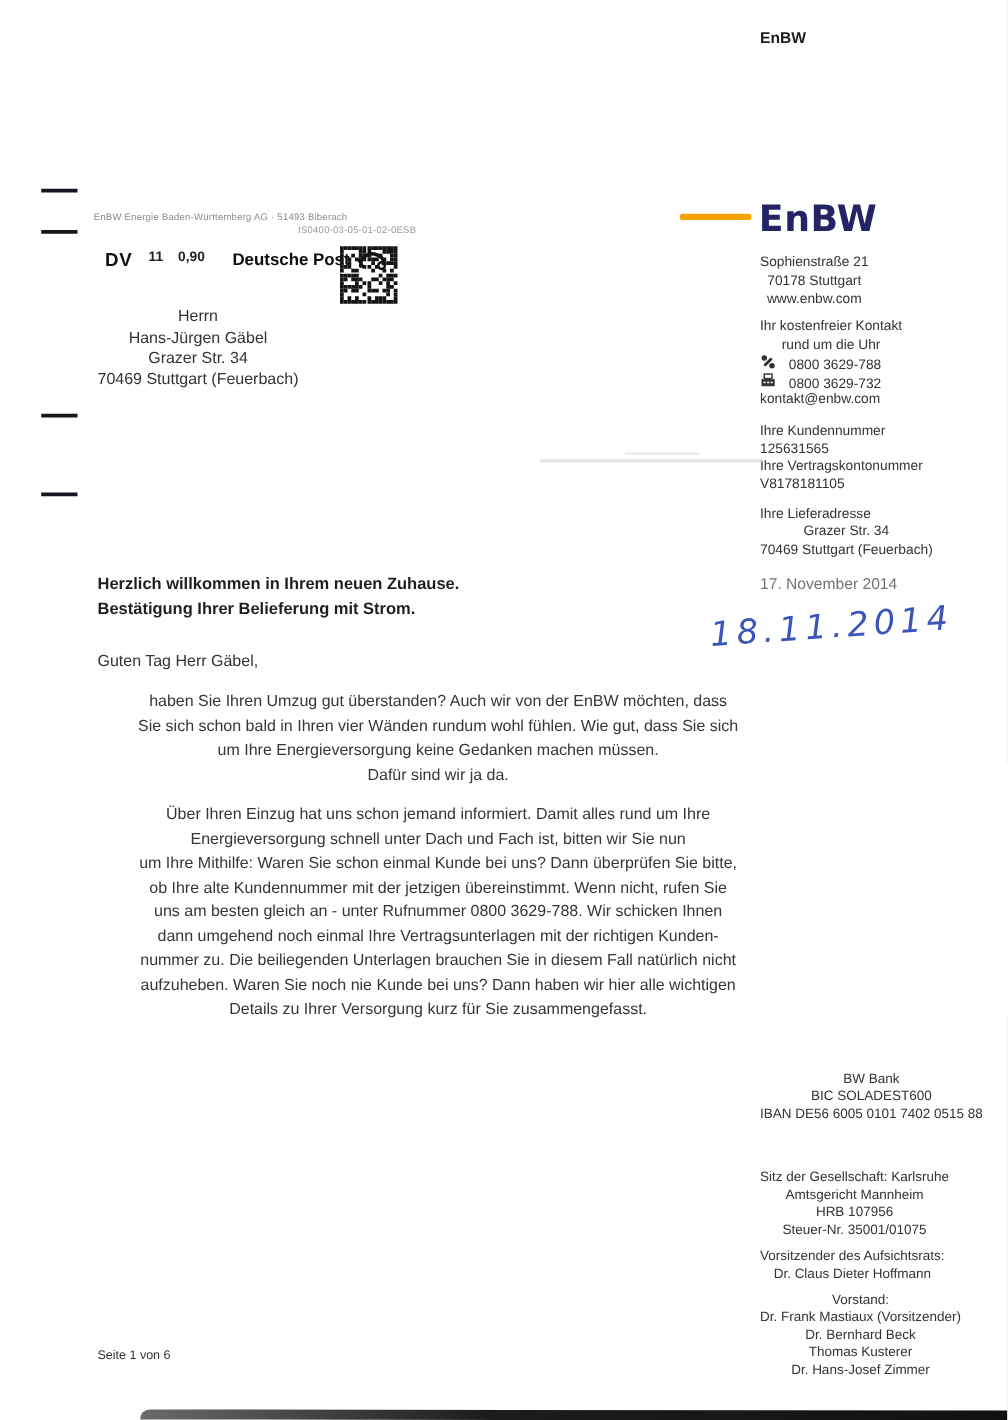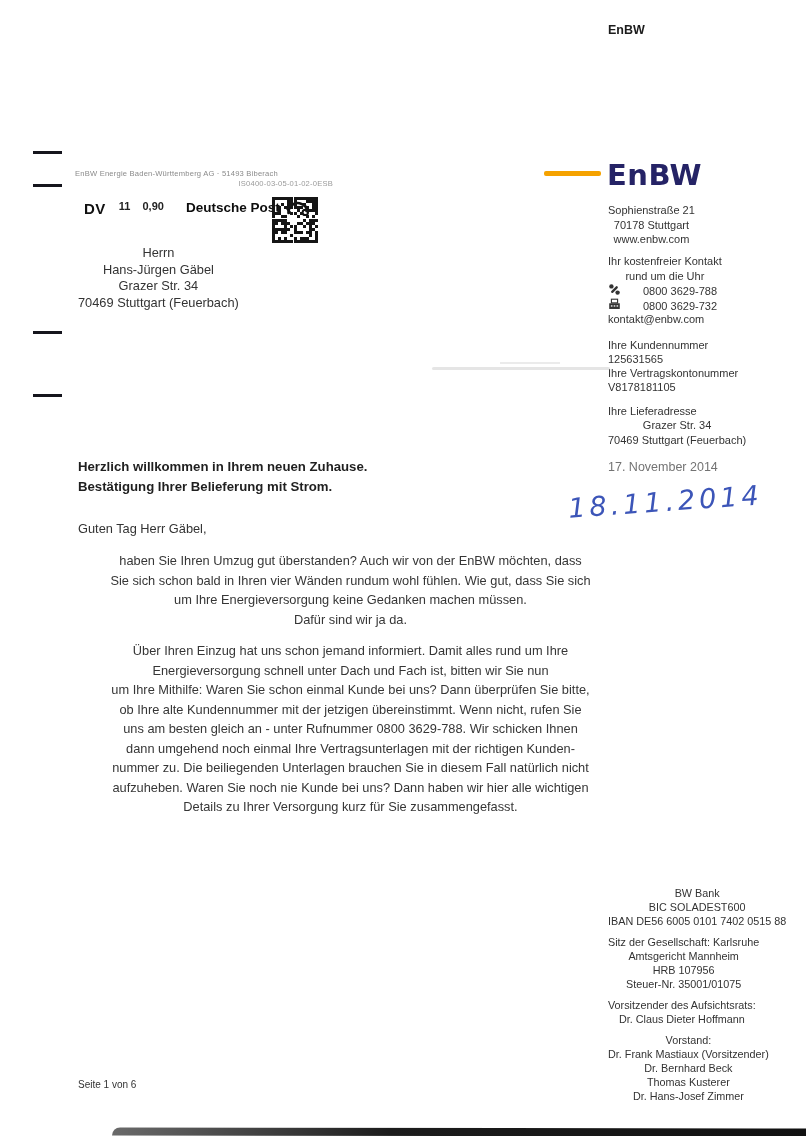--- a/index.html
+++ b/index.html
@@ -33,21 +33,21 @@
 
   
   .recipient{left:78px;top:245px;font-size:12.8px;line-height:16.5px;color:#333;}
 
   
   .logo-bar{left:544px;top:171px;width:57px;height:5px;background:#F5A200;border-radius:2px;}
   .logo-word{left:607px;top:158px;font-size:29px;font-weight:bold;color:#252366;letter-spacing:.5px;font-family:"DejaVu Sans",sans-serif;}
 
   
   .info{left:608px;font-size:11px;line-height:14.5px;color:#333;}
-  .contact-row{display:flex;align-items:center;gap:22px;}
+  .contact-row{display:flex;align-items:center;gap:10px;}
   .mini-icon{display:inline-block;flex:0 0 auto;}
 
   
   .subject{left:78px;top:457px;font-size:13.2px;font-weight:bold;color:#1f1f1f;line-height:20px;}
 
   
   .date{left:608px;top:460px;font-size:12.5px;color:#737373;}
 
   
   .handwritten{
@@ -309,21 +309,21 @@
   <div class="abs para p2 pre">Über Ihren Einzug hat uns schon jemand informiert. Damit alles rund um Ihre
 Energieversorgung schnell unter Dach und Fach ist, bitten wir Sie nun
 um Ihre Mithilfe: Waren Sie schon einmal Kunde bei uns? Dann überprüfen Sie bitte,
 ob Ihre alte Kundennummer mit der jetzigen übereinstimmt. Wenn nicht, rufen Sie
 uns am besten gleich an - unter Rufnummer 0800 3629-788. Wir schicken Ihnen
 dann umgehend noch einmal Ihre Vertragsunterlagen mit der richtigen Kunden-
 nummer zu. Die beiliegenden Unterlagen brauchen Sie in diesem Fall natürlich nicht
 aufzuheben. Waren Sie noch nie Kunde bei uns? Dann haben wir hier alle wichtigen
 Details zu Ihrer Versorgung kurz für Sie zusammengefasst.</div>
 
-  <div class="abs legal pre" style="top:886px">BW Bank
+  <div class="abs legal pre" style="top:856px">BW Bank
 BIC SOLADEST600
 IBAN DE56 6005 0101 7402 0515 88</div>
   <div class="abs legal pre" style="top:935px">Sitz der Gesellschaft: Karlsruhe
 Amtsgericht Mannheim
 HRB 107956
 Steuer-Nr. 35001/01075</div>
   <div class="abs legal pre" style="top:1033px">Vorstand:
 Dr. Frank Mastiaux (Vorsitzender)
 Dr. Bernhard Beck
 Thomas Kusterer

